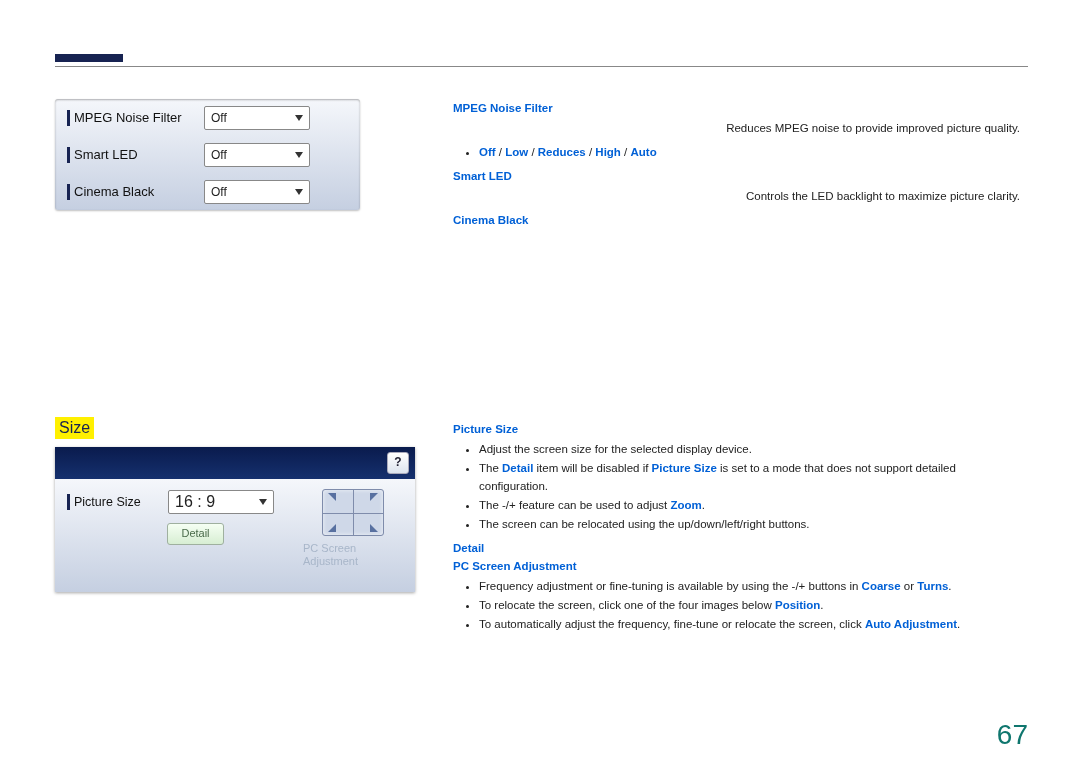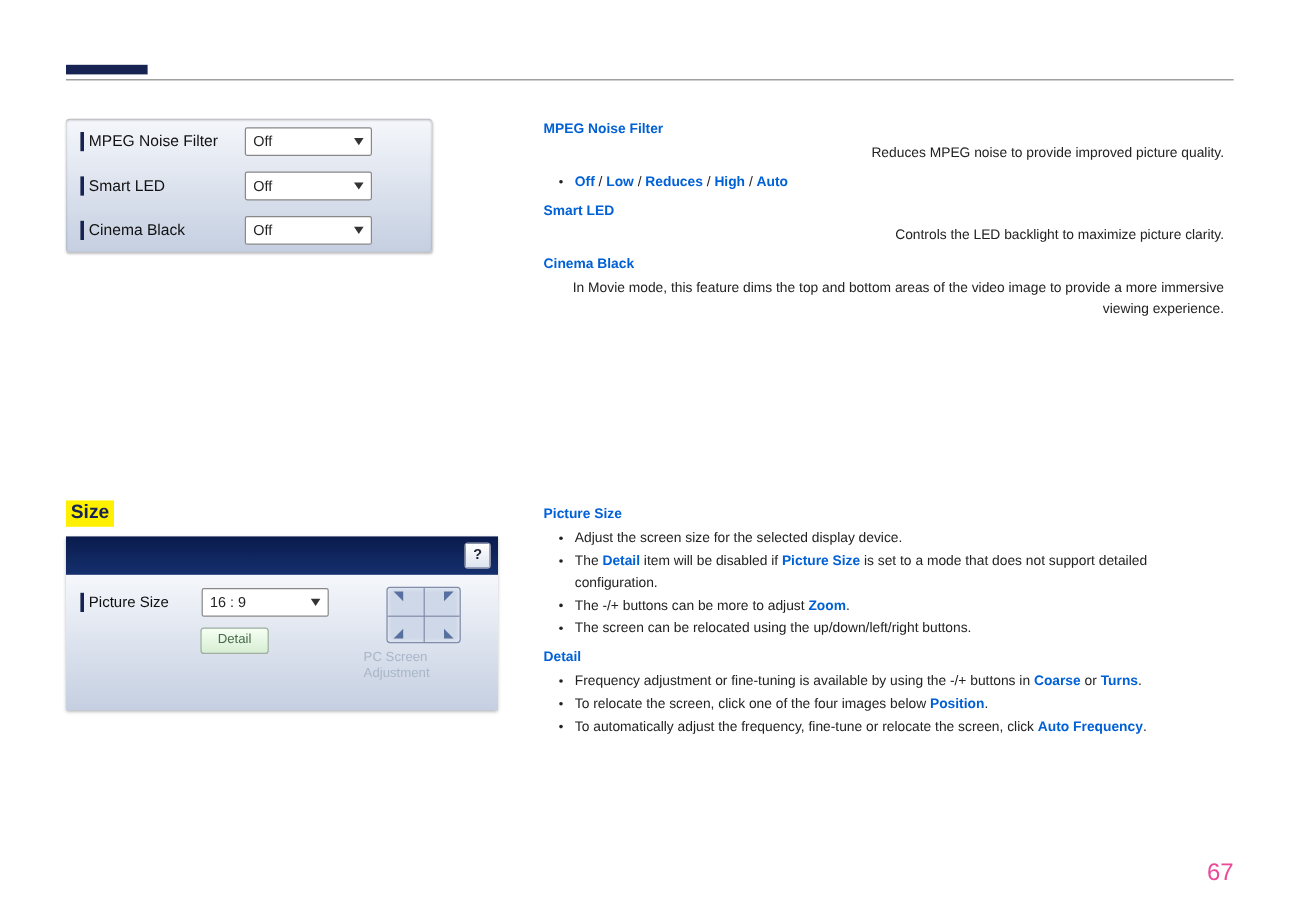--- a/index.html
+++ b/index.html
@@ -7,31 +7,31 @@
   .topbar{position:absolute;left:55px;top:54px;width:68px;height:8px;background:#172352;}
   .hr{position:absolute;left:55px;right:52px;top:66px;height:1px;background:#888;}
   .panel1{position:absolute;left:55px;top:99px;width:305px;height:111px;
     background:linear-gradient(to bottom,#f5f7fb,#c5cfe1);border-radius:3px;box-shadow:0 1px 2px rgba(0,0,0,.3) inset,0 1px 2px rgba(0,0,0,.25);}
   .panel1 .row{display:flex;align-items:center;height:37px;padding:0 12px;}
   .panel1 .row .tick{width:3px;height:16px;background:#172352;margin-right:4px;}
   .panel1 .row .lbl{flex:0 0 130px;font-size:13px;color:#111;}
   .panel1 .dd{flex:0 0 92px;height:22px;border:1px solid #888;background:#fff;border-radius:2px;display:flex;align-items:center;justify-content:space-between;padding:0 6px;}
   .panel1 .dd span{font-size:12px;color:#222;}
   .panel1 .dd .tri{width:0;height:0;border-left:4px solid transparent;border-right:4px solid transparent;border-top:6px solid #333;}
-  .sizeHdr{position:absolute;left:55px;top:417px;padding:2px 4px;background:#fff000;color:#172352;font-weight:bold;font-size:16px;}
+  .sizeHdr{position:absolute;left:55px;top:417px;padding:2px 4px;background:#fff000;color:#172352;font-weight:normal;font-size:16px;}
   .panel2{position:absolute;left:55px;top:447px;width:360px;height:145px;box-shadow:0 1px 3px rgba(0,0,0,.35);}
   .panel2 .tb{height:32px;background:linear-gradient(to bottom,#0a1b4d,#15306e);position:relative;}
   .panel2 .tb .q{position:absolute;right:6px;top:5px;width:20px;height:20px;border:1px solid #aab;border-radius:3px;background:linear-gradient(#fff,#dde4ee);color:#223;text-align:center;line-height:19px;font-weight:bold;font-size:12px;}
   .panel2 .body{height:113px;background:linear-gradient(to bottom,#f5f7fb,#c5cfe1);padding:10px 12px 0 12px;box-sizing:border-box;display:flex;}
   .panel2 .left{flex:1;}
   .panel2 .rowA{display:flex;align-items:center;height:26px;}
   .panel2 .rowA .tick{width:3px;height:16px;background:#172352;margin-right:4px;}
   .panel2 .rowA .lbl{flex:0 0 94px;font-size:12.5px;color:#111;}
   .panel2 .dd{width:92px;height:22px;border:1px solid #888;background:#fff;border-radius:2px;display:flex;align-items:center;justify-content:space-between;padding:0 6px;}
-  .panel2 .dd span{font-size:12px;color:#222;}
+  .panel2 .dd span{font-size:16px;color:#222;}
   .panel2 .dd .tri{width:0;height:0;border-left:4px solid transparent;border-right:4px solid transparent;border-top:6px solid #333;}
   .panel2 .btn{margin-top:8px;margin-left:100px;width:55px;height:20px;border:1px solid #9fb09f;background:linear-gradient(#f5fff3,#d7eed3);border-radius:3px;text-align:center;line-height:19px;font-size:11px;color:#4a6b4a;}
   .panel2 .right{flex:0 0 100px;}
   .arrowGrid{width:60px;height:45px;margin:0 auto;border:1px solid #7f8cab;border-radius:3px;background:#cfd8e8;position:relative;box-shadow:inset 0 0 4px rgba(255,255,255,.7);}
   .arrowGrid::before,.arrowGrid::after{content:"";position:absolute;background:#7f8cab;}
   .arrowGrid::before{left:50%;top:0;bottom:0;width:1px;}
   .arrowGrid::after{top:50%;left:0;right:0;height:1px;}
   .arrowGrid .a{position:absolute;width:0;height:0;}
   .arrowGrid .a.nw{left:5px;top:3px;border-right:8px solid #5870a0;border-bottom:8px solid transparent;}
   .arrowGrid .a.ne{right:5px;top:3px;border-left:8px solid #5870a0;border-bottom:8px solid transparent;}
@@ -42,21 +42,21 @@
   .text .t{color:#0060d6;font-weight:bold;}
   .text .k{color:#0060d6;font-weight:bold;}
   .text ul{margin:2px 0 6px 0;padding-left:26px;}
   .text ul li{margin:2px 0;}
   .text p{margin:2px 0 6px 0;text-align:right;}
   .text2{position:absolute;left:453px;top:420px;right:60px;font-size:11.5px;line-height:18px;color:#222;}
   .text2 .t{color:#0060d6;font-weight:bold;}
   .text2 .k{color:#0060d6;font-weight:bold;}
   .text2 ul{margin:2px 0 6px 0;padding-left:26px;}
   .text2 ul li{margin:1px 0;}
-  .pgnum{position:absolute;right:52px;bottom:24px;font-size:20px;color:#ec4899;}
+  .pgnum{position:absolute;right:52px;bottom:12px;font-size:28px;color:#0f766e;}
 </style>
 </head>
 <body>
 
 <div class="page">
   <div class="topbar"></div>
   <div class="hr"></div>
 
   <div class="panel1">
     <div class="row">
@@ -93,21 +93,20 @@
       <span class="k">Off</span><span> / </span>
       <span class="k">Low</span><span> / </span>
       <span class="k">Reduces</span><span> / </span>
       <span class="k">High</span><span> / </span>
       <span class="k">Auto</span>
     </li>
       </ul>
     <div class="t">Smart LED</div>
     <p>Controls the LED backlight to maximize picture clarity.</p>
     <div class="t">Cinema Black</div>
-    <p>In Movie mode, this feature dims the top and bottom areas of the video image to provide a more immersive viewing experience.</p>
   </div>
 
   <div class="sizeHdr">Size</div>
 
   <div class="panel2">
     <div class="tb">
       <div class="q">?</div>
     </div>
     <div class="body">
       <div class="left">
@@ -134,25 +133,26 @@
         </div>
       </div>
     </div>
   </div>
 
   <div class="text2">
     <div class="t">Picture Size</div>
     <ul>
       <li>Adjust the screen size for the selected display device.</li>
       <li><span>The </span><span class="k">Detail</span><span> item will be disabled if </span><span class="k">Picture Size</span><span> is set to a mode that does not support detailed configuration.</span></li>
-      <li><span>The -/+ buttons can be more to adjust </span><span class="k">Zoom</span><span>.</span></li>
+      <li><span>The -/+ feature can be used to adjust </span><span class="k">Zoom</span><span>.</span></li>
       <li>The screen can be relocated using the up/down/left/right buttons.</li>
     </ul>
     <div class="t">Detail</div>
+    <div class="t">PC Screen Adjustment</div>
     <ul>
       <li><span>Frequency adjustment or fine-tuning is available by using the -/+ buttons in </span><span class="k">Coarse</span><span> or </span><span class="k">Turns</span><span>.</span></li>
       <li><span>To relocate the screen, click one of the four images below </span><span class="k">Position</span><span>.</span></li>
-      <li><span>To automatically adjust the frequency, fine-tune or relocate the screen, click </span><span class="k">Auto Frequency</span><span>.</span></li>
+      <li><span>To automatically adjust the frequency, fine-tune or relocate the screen, click </span><span class="k">Auto Adjustment</span><span>.</span></li>
     </ul>
   </div>
 
   <div class="pgnum">67</div>
 </div>
 
 </body></html>

